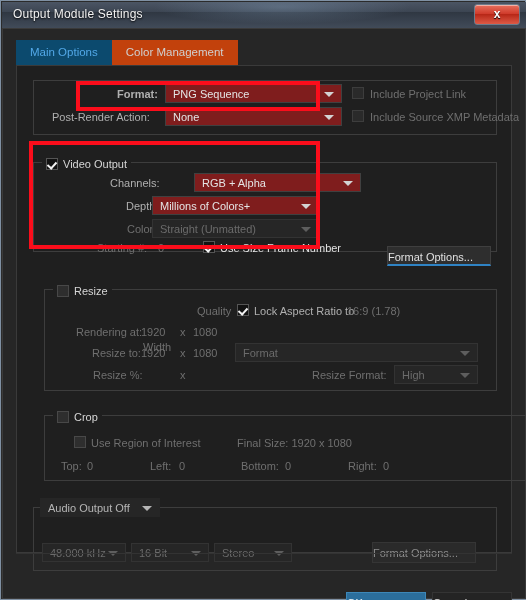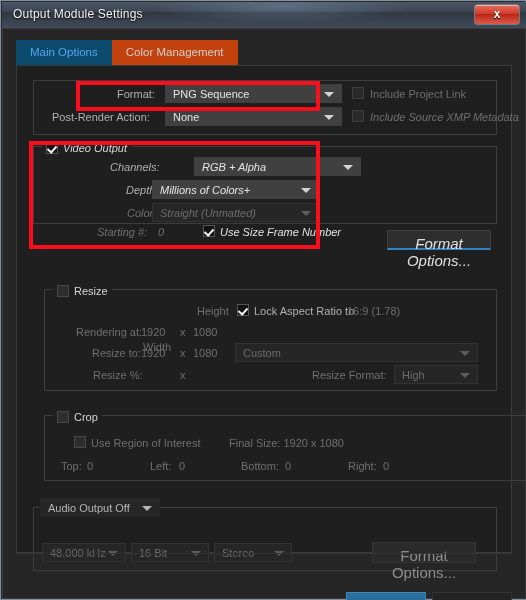--- a/index.html
+++ b/index.html
@@ -36,40 +36,40 @@
       background:#1f1f1f;border:1px solid #3a3a3a;box-sizing:border-box;}
   
   .group{position:absolute;border:1px solid #3d3d3d;box-sizing:border-box;}
   .group-title{position:absolute;top:-7px;left:8px;background:#1f1f1f;padding:0 4px;
       font-size:11px;color:#d6d6d6;white-space:nowrap;}
   .lbl{position:absolute;font-size:11px;color:#b0b0b0;white-space:nowrap;}
   .lbl.dim{color:#6f6f6f;}
   .lbl.valdim{color:#6f6f6f;}
   .lbl.bright{color:#e2e2e2;}
   
-  .dd{position:absolute;height:19px;background:#404040;border:1px solid #404040;
+  .dd{position:absolute;height:19px;background:#7f1d1d;border:1px solid #404040;
       box-sizing:border-box;cursor:pointer;}
   .dd.dis{background:#262626;border-color:#333;}
   .dd .t{position:absolute;left:7px;top:3px;font-size:11px;color:#e4e4e4;white-space:nowrap;}
   .dd.dis .t{color:#6b6b6b;}
   .dd .arw{position:absolute;right:7px;top:7px;width:0;height:0;
       border-left:5px solid transparent;border-right:5px solid transparent;
       border-top:5px solid #d3d3d3;}
   .dd.dis .arw{border-top-color:#5e5e5e;}
   
   .cb{position:absolute;width:12px;height:12px;background:#1a1a1a;
       border:1px solid #555;box-sizing:border-box;cursor:pointer;}
   .cb.on{background:#121212;}
   .cb.on:after{content:"";position:absolute;left:2px;top:1px;width:4px;height:7px;
       border:solid #f2f2f2;border-width:0 2px 2px 0;transform:rotate(42deg);}
   .cb.off{background:#2e2e2e;border-color:#484848;}
   .cb.dis{background:#2a2a2a;border-color:#3d3d3d;}
   
   .btn{position:absolute;background:#2e2e2e;border:1px solid #3f3f3f;box-sizing:border-box;
-      text-align:center;cursor:pointer;color:#e0e0e0;font-size:15px;}
+      cursor:pointer;color:#e0e0e0;font-size:11px;}
   .btn .cap{position:absolute;left:0;right:0;top:4px;}
   .btn.focus{border-bottom:2px solid #2f83c4;}
   .btn.primary{background:#2b6e9c;border:1px solid #3d87b8;color:#ffffff;}
   
   .annot{position:absolute;border:4px solid #fb0d1b;box-sizing:border-box;
       pointer-events:none;z-index:40;}
   
   .foot-sep{position:absolute;left:13px;top:524px;width:496px;height:1px;background:#333;}
 </style>
 </head>
@@ -88,38 +88,38 @@
   <div class="dlgbody">
 
     <div class="tabstrip">
       <div class="tab active">Main Options</div>
       <div class="tab inactive">Color Management</div>
     </div>
 
     <div class="tabpanel">
 
       <div class="group" style="left:16px;top:14px;width:464px;height:55px;">
-        <div class="lbl" style="left:83px;top:7px;">Format:</div>
+        <div class="lbl" style="left:83px;top:7px;font-weight:bold;">Format:</div>
         <div class="dd" style="left:131px;top:3px;width:177px;">
           <div class="t">PNG Sequence</div>
           <div class="arw"></div>
         </div>
         <div class="cb off dis" style="left:318px;top:6px;"></div>
         <div class="lbl dim" style="left:336px;top:7px;">Include Project Link</div>
 
         <div class="lbl" style="left:18px;top:30px;">Post-Render Action:</div>
         <div class="dd" style="left:131px;top:26px;width:177px;">
           <div class="t">None</div>
           <div class="arw"></div>
         </div>
         <div class="cb off dis" style="left:318px;top:29px;"></div>
-        <div class="lbl dim" style="left:336px;top:30px;font-style:italic;">Include Source XMP Metadata</div>
-      </div>
-
-      <div class="group" style="left:16px;top:80px;width:464px;height:78px;font-style:italic;">
+        <div class="lbl dim" style="left:336px;top:30px;">Include Source XMP Metadata</div>
+      </div>
+
+      <div class="group" style="left:16px;top:96px;width:464px;height:90px;">
         <div class="group-title" style="left:8px;">
           <span class="cb on" style="position:relative;display:inline-block;top:2px;margin-right:5px;"></span><span>Video Output</span>
         </div>
 
         <div class="lbl" style="left:76px;top:14px;">Channels:</div>
         <div class="dd" style="left:118px;top:10px;width:167px;margin-left:42px;">
           <div class="t">RGB + Alpha</div>
           <div class="arw"></div>
         </div>
 
@@ -144,56 +144,56 @@
           <span class="cap">Format Options...</span>
         </div>
       </div>
 
       <div class="group" style="left:27px;top:223px;width:453px;height:102px;">
         <div class="group-title">
           <span class="cb off" style="position:relative;display:inline-block;top:2px;margin-right:5px;"></span><span>Resize</span>
         </div>
 
         <div class="lbl dim" style="left:98px;top:15px;margin-top:36px;">Width</div>
-        <div class="lbl dim" style="left:152px;top:15px;">Height</div>
+        <div class="lbl dim" style="left:152px;top:15px;">Quality</div>
         <div class="cb on" style="left:192px;top:14px;"></div>
         <div class="lbl" style="left:209px;top:15px;">Lock Aspect Ratio to</div>
         <div class="lbl dim" style="left:302px;top:15px;">16:9 (1.78)</div>
 
         <div class="lbl dim" style="left:31px;top:36px;text-align:center;">Rendering at:</div>
         <div class="lbl valdim" style="left:96px;top:36px;">1920</div>
         <div class="lbl valdim" style="left:135px;top:36px;">x</div>
         <div class="lbl valdim" style="left:148px;top:36px;">1080</div>
 
         <div class="lbl dim" style="left:47px;top:57px;">Resize to:</div>
         <div class="lbl valdim" style="left:96px;top:57px;">1920</div>
         <div class="lbl valdim" style="left:135px;top:57px;">x</div>
         <div class="lbl valdim" style="left:148px;top:57px;">1080</div>
         <div class="dd dis" style="left:190px;top:53px;width:243px;">
-          <div class="t">Custom</div>
+          <div class="t">Format</div>
           <div class="arw"></div>
         </div>
 
         <div class="lbl dim" style="left:48px;top:79px;">Resize %:</div>
         <div class="lbl valdim" style="left:135px;top:79px;">x</div>
         <div class="lbl dim" style="left:267px;top:79px;">Resize Format:</div>
         <div class="dd dis" style="left:349px;top:75px;width:84px;">
           <div class="t">High</div>
           <div class="arw"></div>
         </div>
       </div>
 
       <div class="group" style="left:27px;top:341px;width:501px;height:66px;margin-top:8px;">
         <div class="group-title">
           <span class="cb off" style="position:relative;display:inline-block;top:2px;margin-right:5px;"></span><span>Crop</span>
         </div>
 
         <div class="cb off" style="left:29px;top:20px;"></div>
         <div class="lbl dim" style="left:46px;top:21px;">Use Region of Interest</div>
-        <div class="lbl dim" style="left:184px;top:21px;">Final Size: 1920 x 1080</div>
+        <div class="lbl dim" style="left:192px;top:21px;">Final Size: 1920 x 1080</div>
 
         <div class="lbl dim" style="left:16px;top:44px;">Top:</div>
         <div class="lbl valdim" style="left:42px;top:44px;">0</div>
         <div class="lbl dim" style="left:105px;top:44px;">Left:</div>
         <div class="lbl valdim" style="left:134px;top:44px;">0</div>
         <div class="lbl dim" style="left:196px;top:44px;">Bottom:</div>
         <div class="lbl valdim" style="left:240px;top:44px;">0</div>
         <div class="lbl dim" style="left:303px;top:44px;">Right:</div>
         <div class="lbl valdim" style="left:338px;top:44px;">0</div>
       </div>

